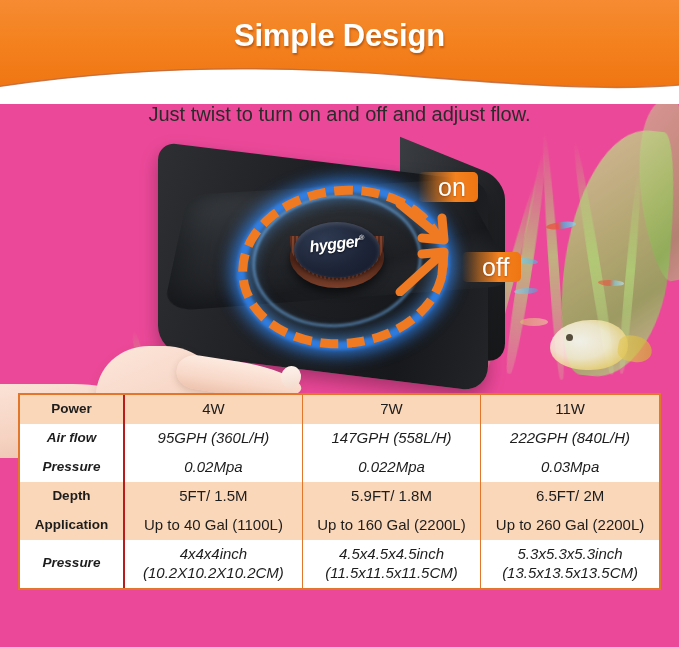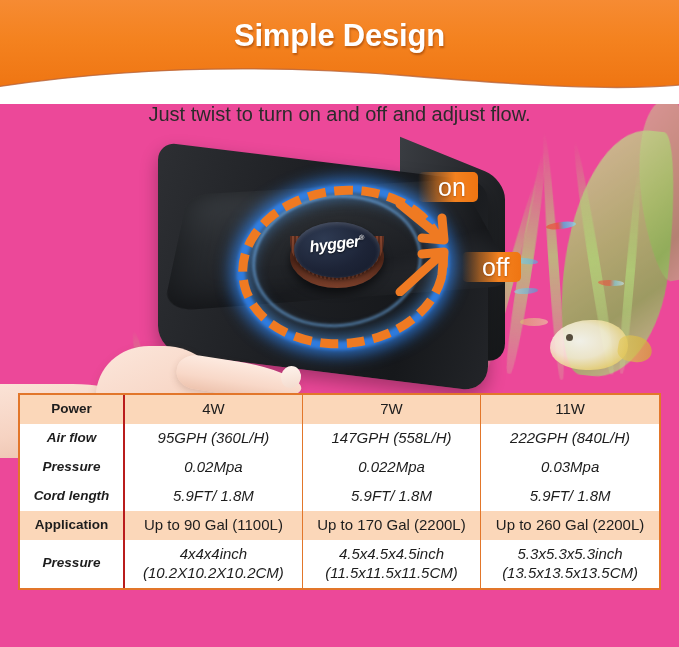--- a/index.html
+++ b/index.html
@@ -308,32 +308,32 @@
         </tr>
 
 
         <tr class="plain">
           <td class="lbl">Pressure</td>
           <td>0.02Mpa</td>
           <td>0.022Mpa</td>
           <td>0.03Mpa</td>
         </tr>
 
-
-        <tr class="plain">
-          <td class="lbl">Cord length</td>
+        <tr class="tint">
+          <td class="lbl">Depth</td>
+          <td>5FT/ 1.5M</td>
           <td>5.9FT/ 1.8M</td>
-          <td>5.9FT/ 1.8M</td>
-          <td>5.9FT/ 1.8M</td>
-        </tr>
+          <td>6.5FT/ 2M</td>
+        </tr>
+
 
         <tr class="tint">
           <td class="lbl">Application</td>
-          <td>Up to 90 Gal (1100L)</td>
-          <td>Up to 170 Gal (2200L)</td>
+          <td>Up to 40 Gal (1100L)</td>
+          <td>Up to 160 Gal (2200L)</td>
           <td>Up to 260 Gal (2200L)</td>
         </tr>
 
         <tr class="plain dim">
           <td class="lbl">Pressure</td>
           <td>
             <span class="sub">4x4x4inch</span>
             <span class="sub">(10.2X10.2X10.2CM)</span>
           </td>
           <td>

